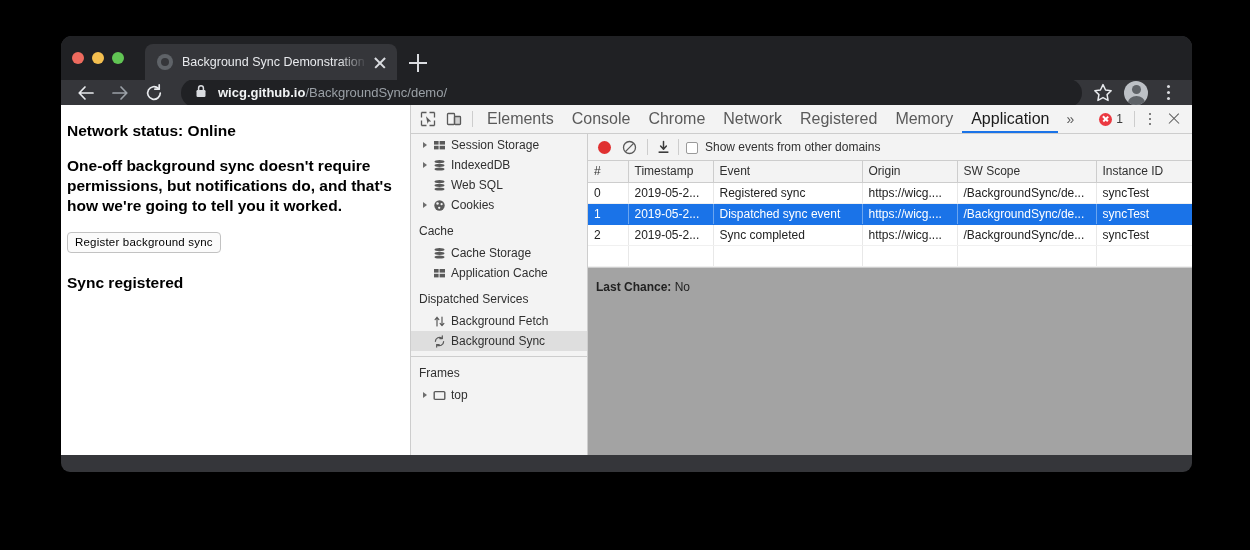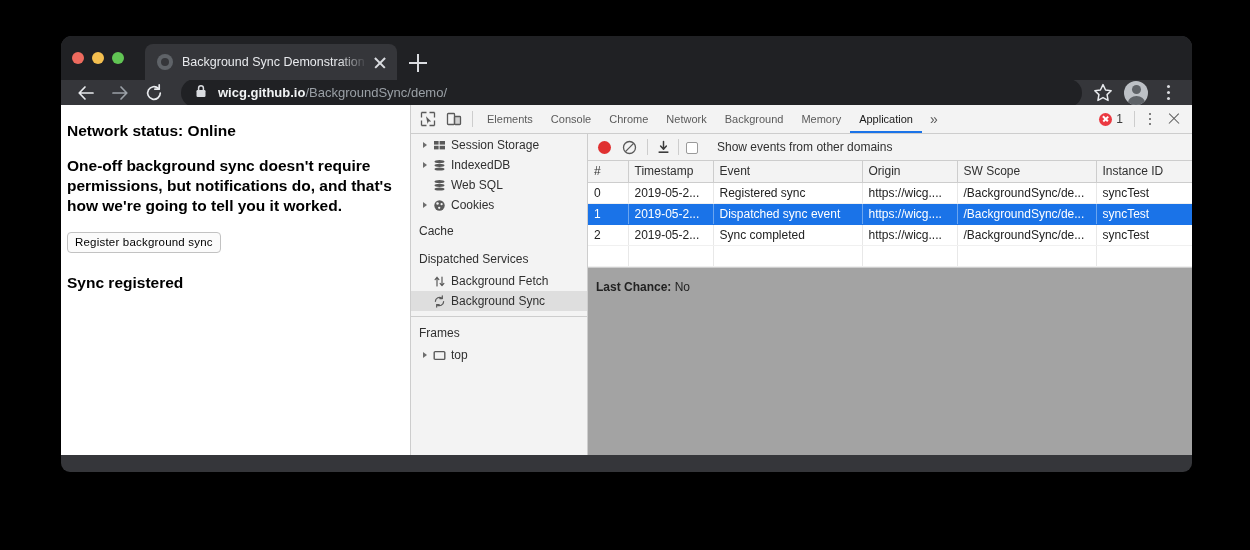--- a/index.html
+++ b/index.html
@@ -239,21 +239,21 @@
     display: flex; align-items: center; justify-content: center;
     cursor: pointer;
   }
   .dt-sep {
     width: 1px; height: 16px;
     background: #cdcdcd;
     margin: 0 5px;
     flex: 0 0 1px;
   }
   .dt-tab {
-    font-size: 11px;
+    font-size: 16px;
     color: #5a5a5a;
     padding: 0 9px;
     height: 28px;
     line-height: 28px;
     white-space: nowrap;
     cursor: pointer;
   }
   .dt-tab.selected {
     color: #1a1a1a;
     border-bottom: 2px solid #1a73e8;
@@ -387,21 +387,20 @@
   #download-btn {
     width: 20px; height: 20px; flex: 0 0 20px;
     cursor: pointer;
     display: flex; align-items: center; justify-content: center;
   }
   #show-events-label {
     display: flex; align-items: flex-end;
     font-size: 12px; color: #303030;
     cursor: pointer;
     margin-left: 2px;
-    gap: 12px;
   }
   #show-events-box {
     width: 12px; height: 12px;
     border: 1px solid #9a9a9a;
     border-radius: 2px;
     background: #fff;
     margin-right: 7px;
     flex: 0 0 12px;
   }
 
@@ -539,21 +538,21 @@
             <rect x="8.5" y="5.5" width="6" height="8" rx="0.8" fill="#5a5a5a" opacity="0.22"></rect>
             <rect x="8.5" y="5.5" width="6" height="8" rx="0.8" fill="none" stroke="#5a5a5a" stroke-width="1.3"></rect>
           </svg>
         </div>
         <div class="dt-sep"></div>
 
         <div class="dt-tab">Elements</div>
         <div class="dt-tab">Console</div>
         <div class="dt-tab">Chrome</div>
         <div class="dt-tab">Network</div>
-        <div class="dt-tab">Background</div>
+        <div class="dt-tab">Registered</div>
         <div class="dt-tab">Memory</div>
         <div class="dt-tab selected">Application</div>
         <div id="dt-more">»</div>
 
         <div id="dt-tabbar-right">
           <div id="error-badge">
             <span id="error-dot"></span>
             <span>1</span>
           </div>
           <div class="dt-sep"></div>
@@ -614,20 +613,43 @@
                   <circle cx="6.5" cy="6.5" r="5.2" fill="#5a5a5a"></circle>
                   <circle cx="4.5" cy="4.6" r="1.25" fill="#f3f3f3"></circle>
                   <circle cx="8.6" cy="5.2" r="1.1" fill="#f3f3f3"></circle>
                   <circle cx="6.2" cy="8.8" r="1.15" fill="#f3f3f3"></circle>
                 </svg>
             </span>
             <span class="tree-label">Cookies</span>
           </div>
 
           <div class="tree-section-title">Cache</div>
+          <div class="tree-row">
+            <span class="tree-arrow"></span>
+            <span class="tree-ico">
+              <svg width="13" height="13" viewBox="0 0 13 13">
+                  <ellipse cx="6.5" cy="2.6" rx="5" ry="1.6" fill="#5a5a5a"></ellipse>
+                  <ellipse cx="6.5" cy="6.3" rx="5" ry="1.6" fill="#5a5a5a"></ellipse>
+                  <ellipse cx="6.5" cy="10" rx="5" ry="1.6" fill="#5a5a5a"></ellipse>
+                </svg>
+            </span>
+            <span class="tree-label">Cache Storage</span>
+          </div>
+          <div class="tree-row">
+            <span class="tree-arrow"></span>
+            <span class="tree-ico">
+              <svg width="13" height="13" viewBox="0 0 13 13">
+                  <rect x="1" y="2" width="4.6" height="3.6" fill="#5a5a5a"></rect>
+                  <rect x="6.6" y="2" width="5.4" height="3.6" fill="#5a5a5a"></rect>
+                  <rect x="1" y="6.8" width="4.6" height="3.6" fill="#5a5a5a"></rect>
+                  <rect x="6.6" y="6.8" width="5.4" height="3.6" fill="#5a5a5a"></rect>
+                </svg>
+            </span>
+            <span class="tree-label">Application Cache</span>
+          </div>
 
           <div class="tree-section-title">Dispatched Services</div>
           <div class="tree-row">
             <span class="tree-arrow"></span>
             <span class="tree-ico">
               <svg width="13" height="13" viewBox="0 0 13 13">
                 <path d="M4 11V2.4M4 2.4L2.1 4.6M4 2.4L5.9 4.6" stroke="#5a5a5a" stroke-width="1.2" fill="none" stroke-linecap="round"></path>
                 <path d="M9 2v8.6M9 10.6L7.1 8.4M9 10.6L10.9 8.4" stroke="#5a5a5a" stroke-width="1.2" fill="none" stroke-linecap="round"></path>
               </svg>
             </span>

